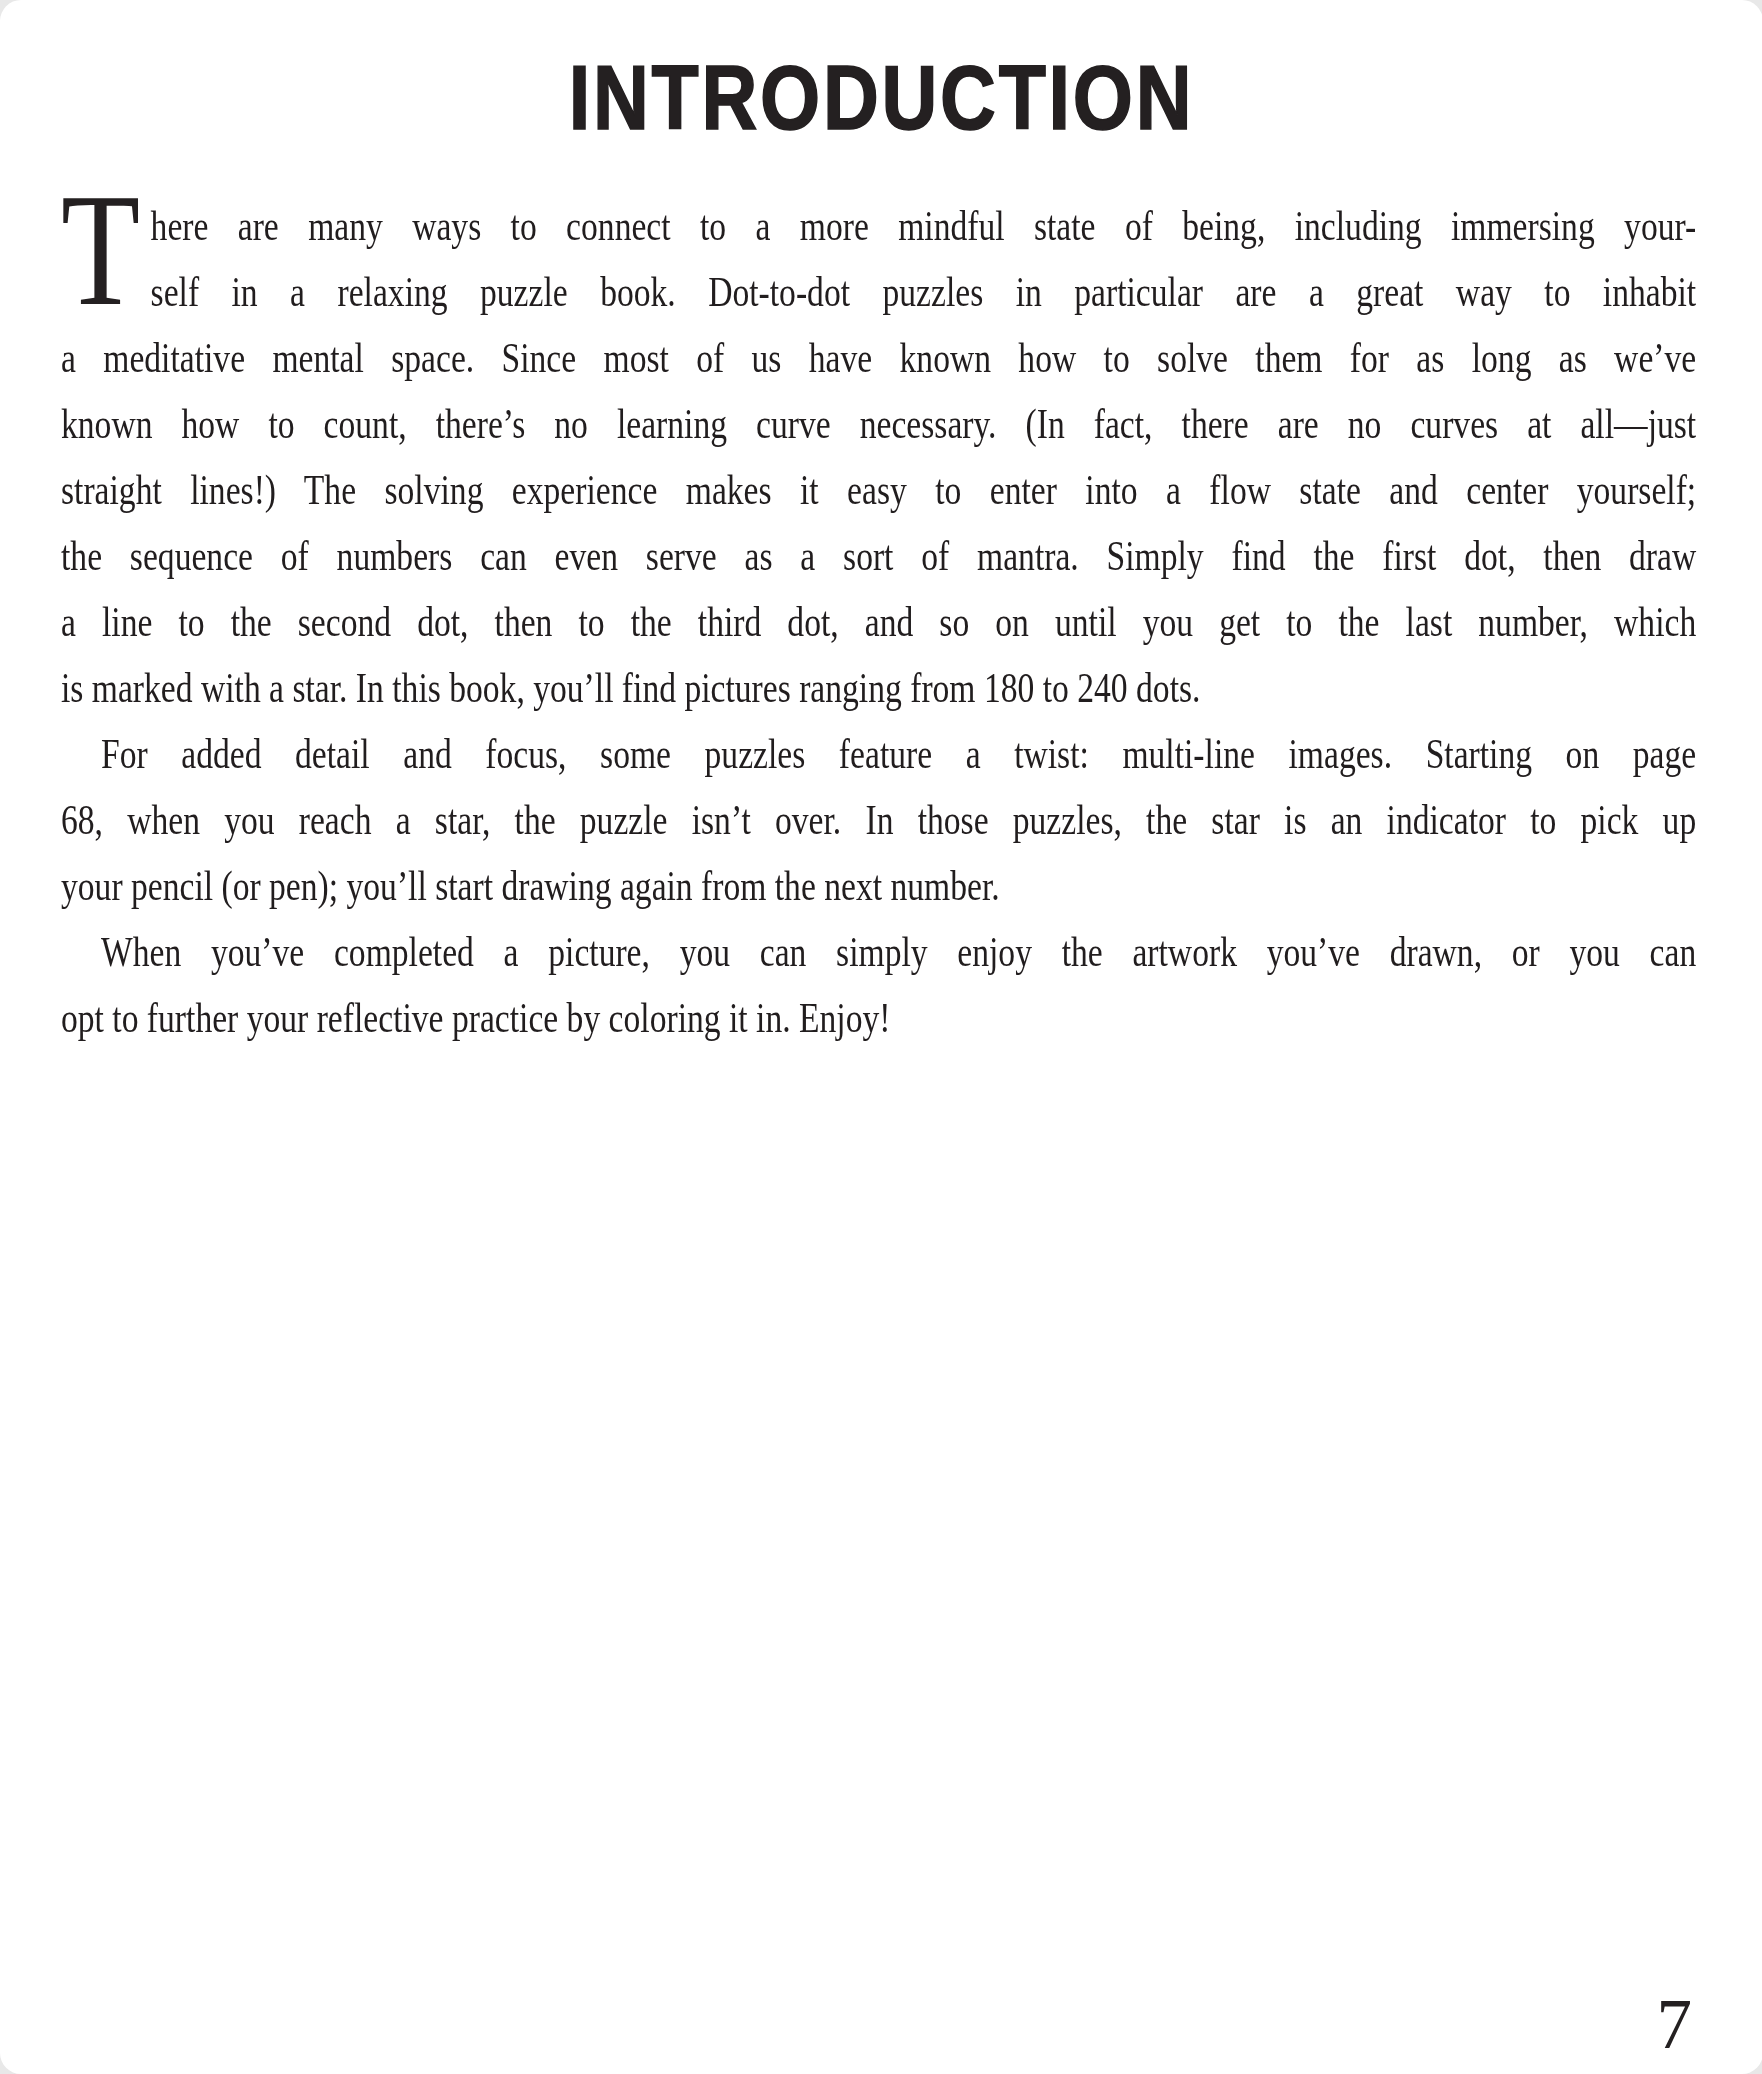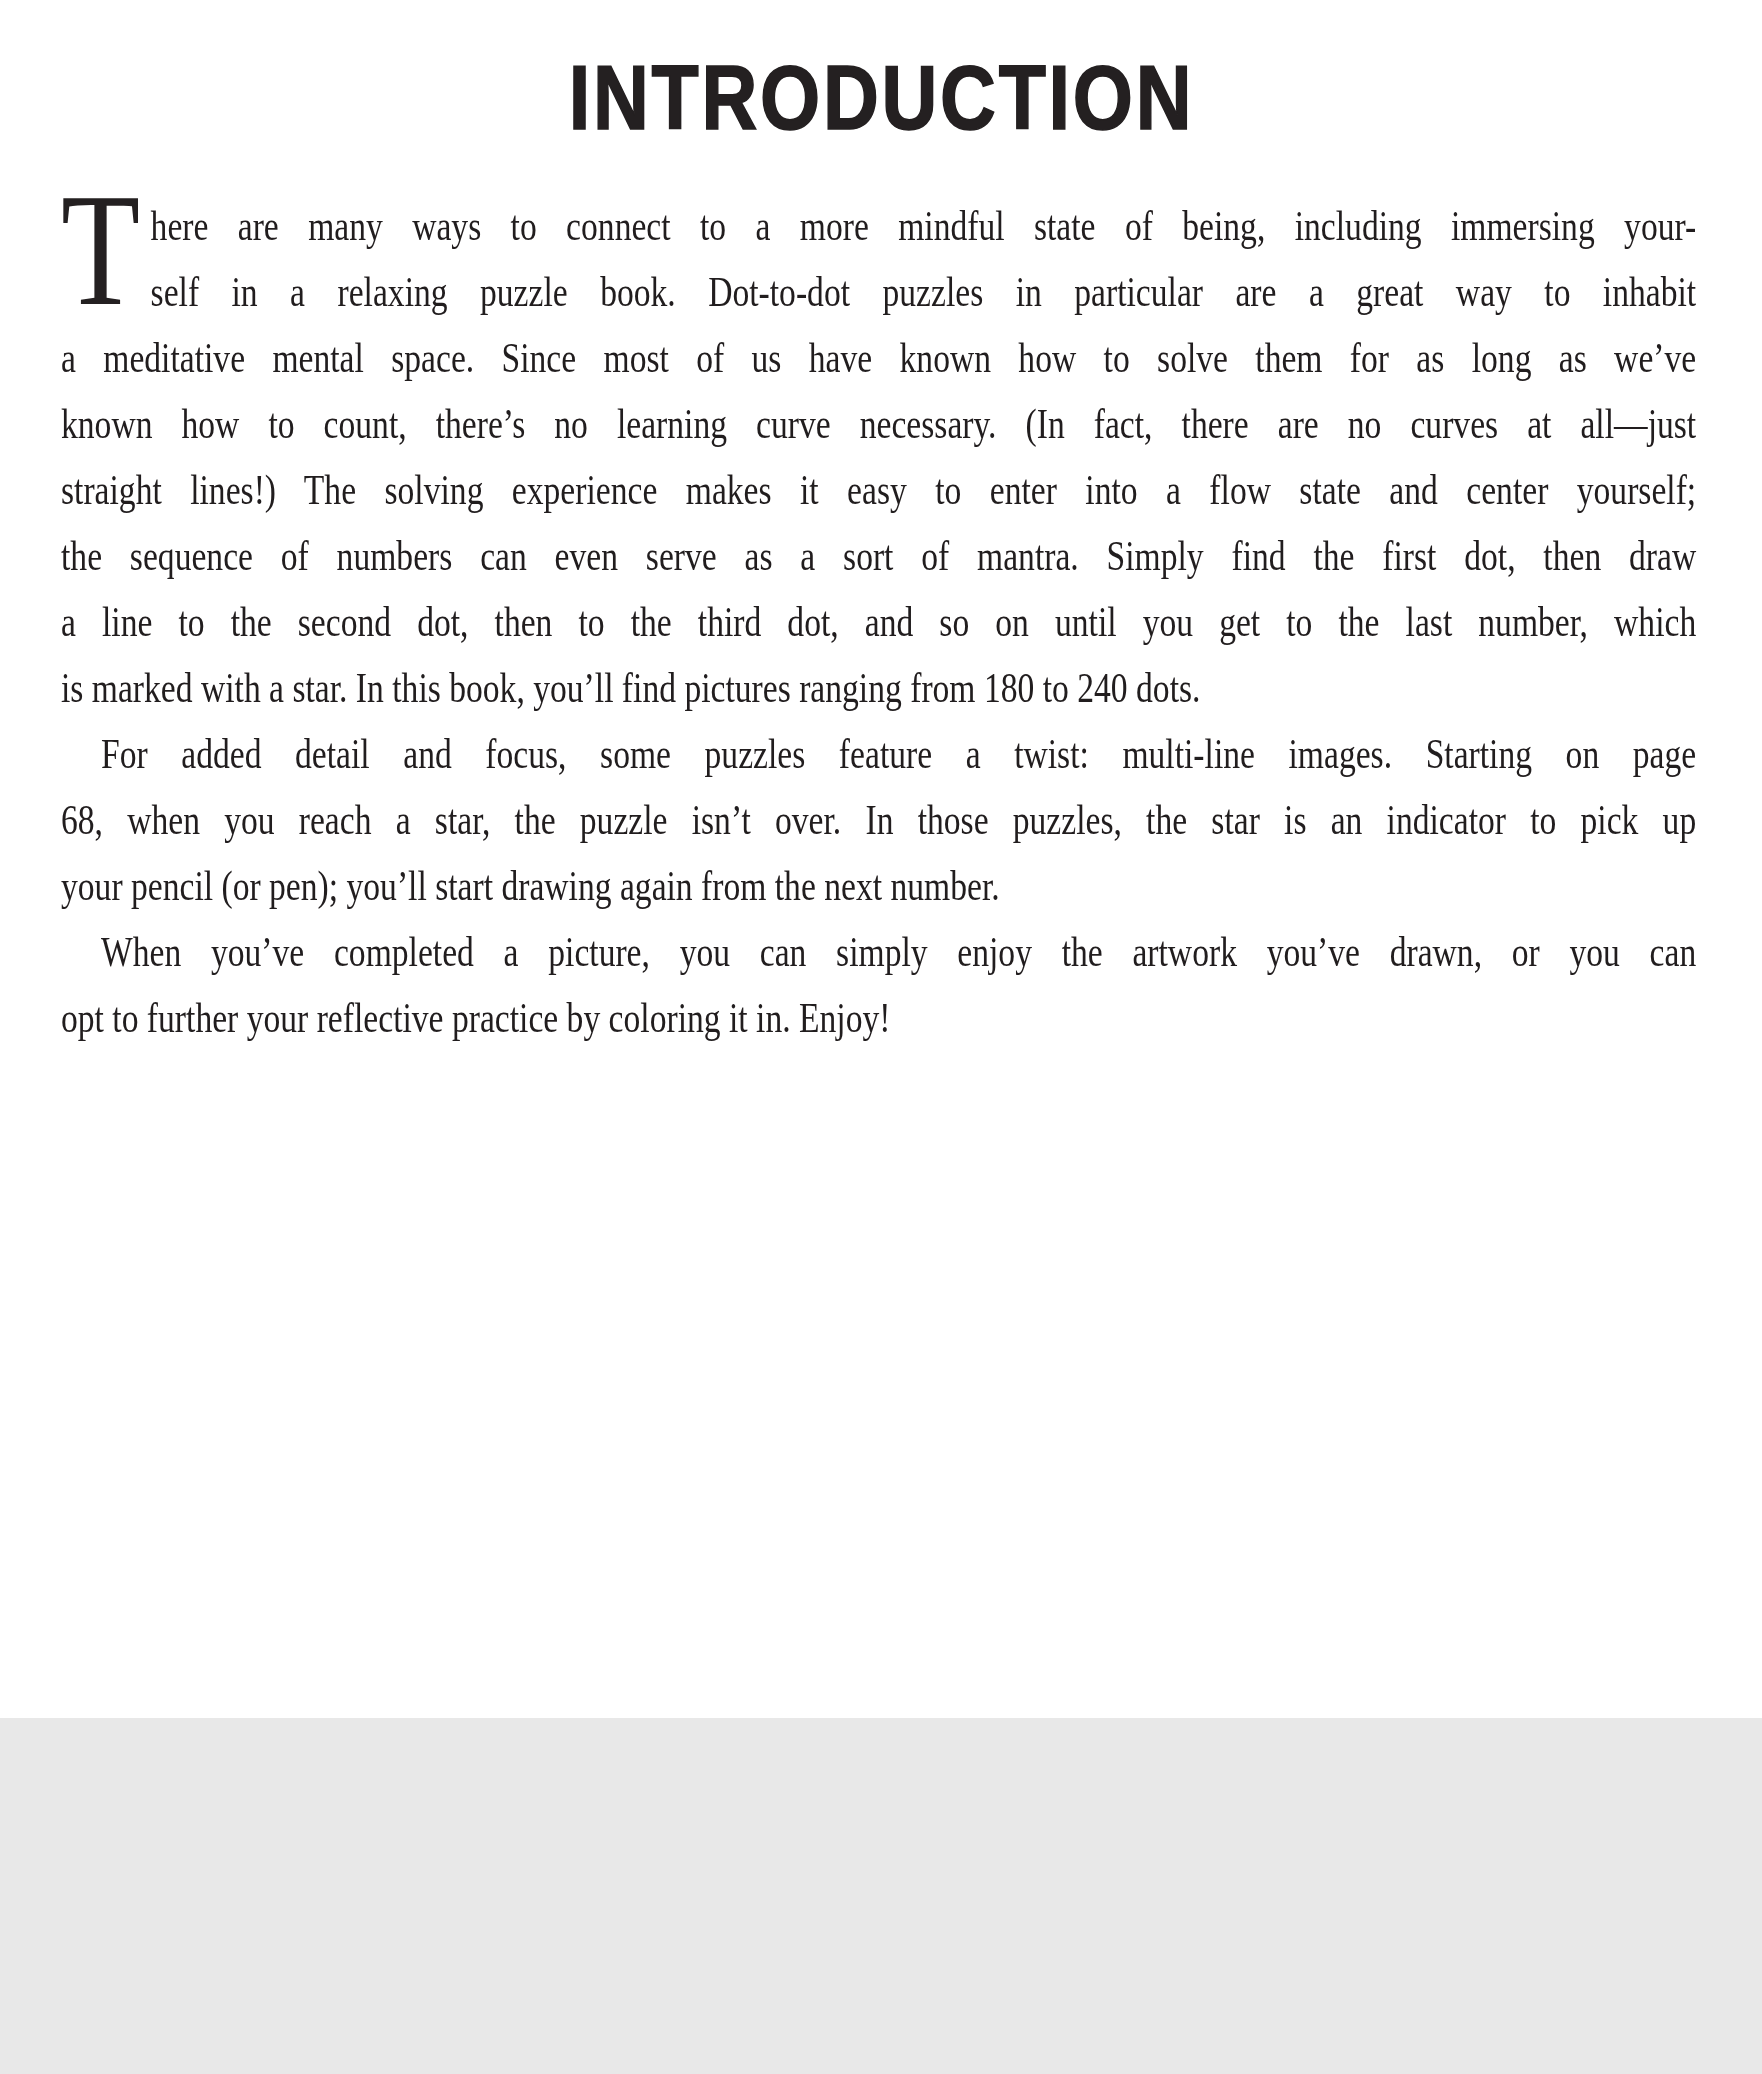--- a/index.html
+++ b/index.html
@@ -3,25 +3,26 @@
 <meta charset="utf-8">
 <style>
   html, body {
     margin: 0;
     padding: 0;
     background: #e8e8e8;
   }
   .page {
     position: relative;
     width: 1763px;
-    height: 1718px;
+    height: 2074px;
     background: #ffffff;
     overflow: hidden;
     font-family: "Liberation Serif", serif;
     color: #211d1e;
+    border-radius: 21px;
   }
 
   
   .title {
     position: absolute;
     top: 52px;
     left: 0;
     width: 1763px;
     text-align: center;
     font-family: "Liberation Sans", sans-serif;

